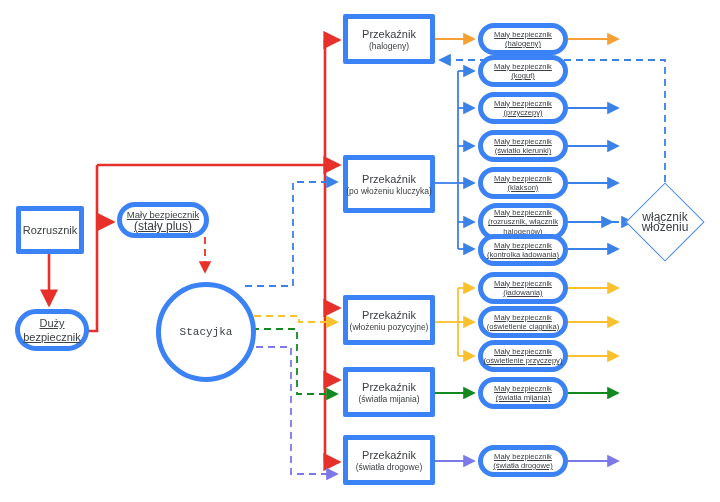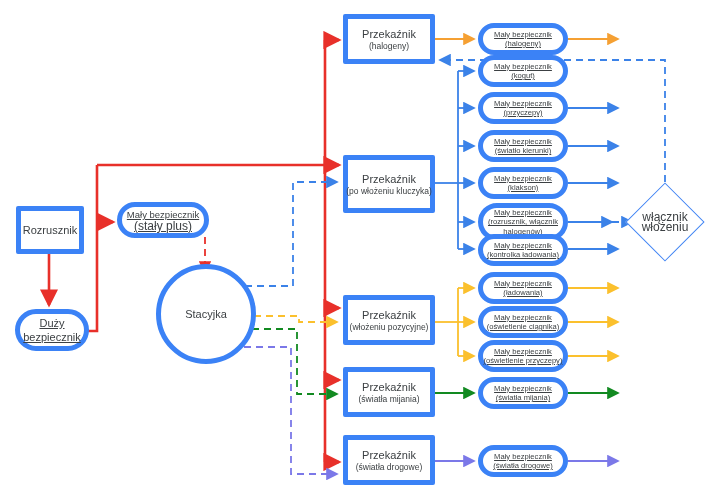--- a/index.html
+++ b/index.html
@@ -203,21 +203,21 @@
 
   <div class="node rect big" style="left:16px; top:206px; width:68px; height:48px;">
     <span class="line1">Rozrusznik</span>
   </div>
 
   <div class="node pill" style="left:117px; top:202px; width:92px; height:36px;">
     <span class="line1">Mały bezpiecznik</span>
     <span class="line2">(stały plus)</span>
   </div>
 
-  <div class="node circle big" style="left:156px; top:264px; width:100px; height:100px;">
+  <div class="node circle big" style="left:156px; top:282px; width:100px; height:100px;font-family:Liberation Mono, monospace;">
     <span class="line1">Stacyjka</span>
   </div>
 
   <div class="node rect relay" style="left:343px; top:14px; width:92px; height:50px;">
     <span class="line1">Przekaźnik</span>
     <span class="line2">(halogeny)</span>
   </div>
 
   <div class="node rect relay" style="left:343px; top:155px; width:92px; height:58px;">
     <span class="line1">Przekaźnik</span>

